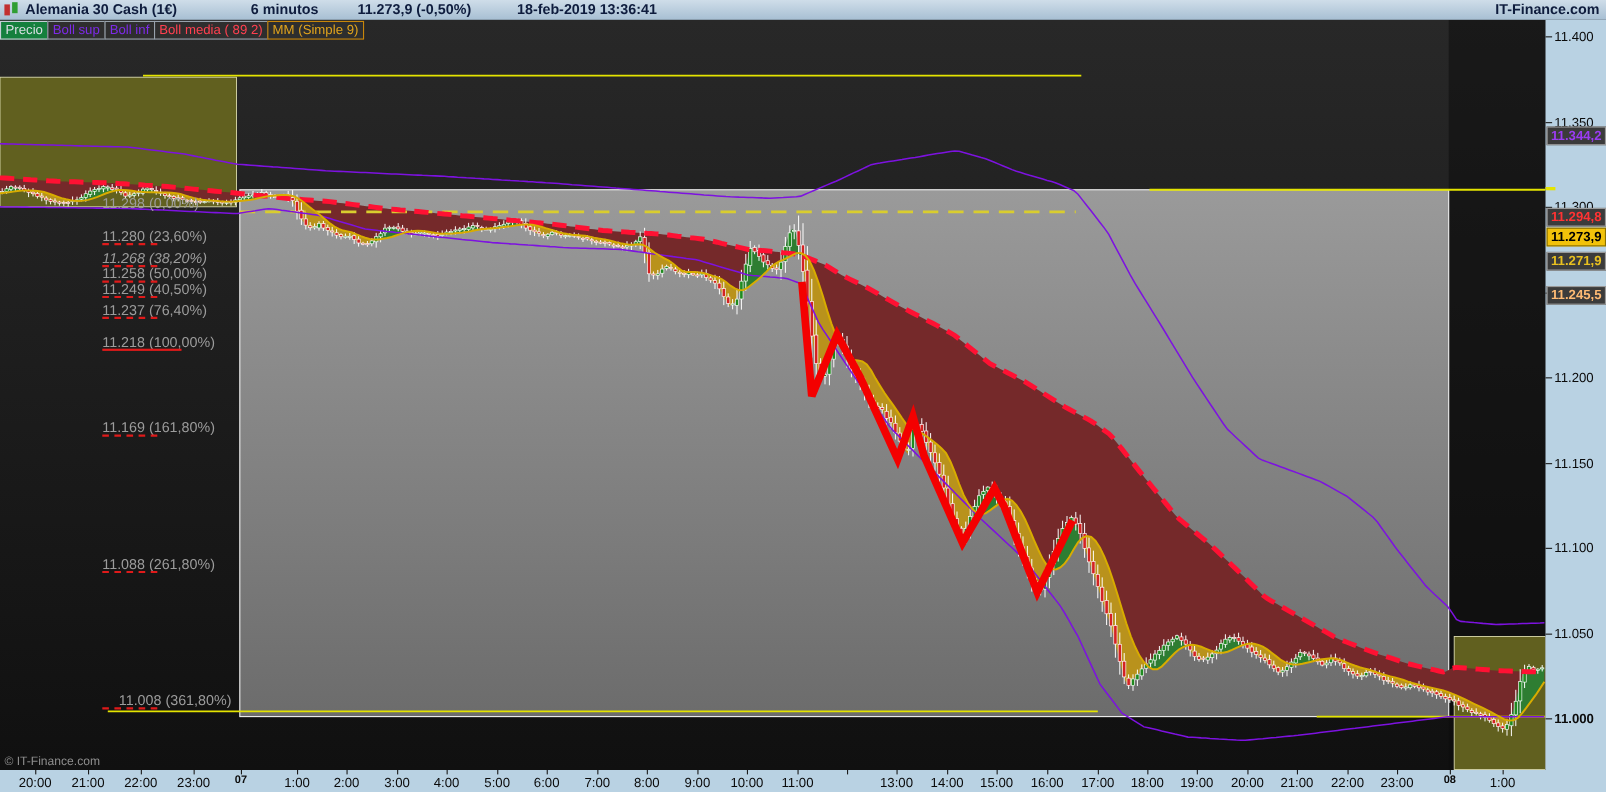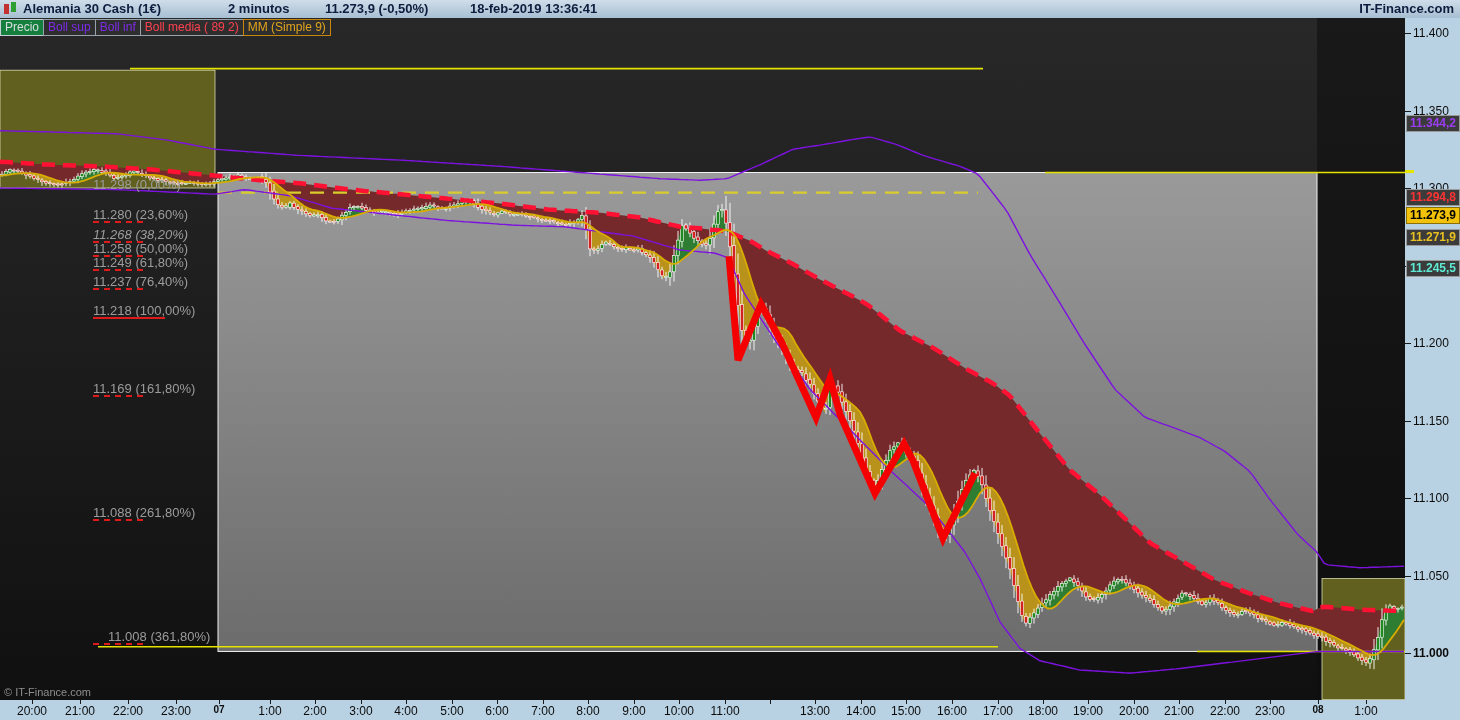--- a/index.html
+++ b/index.html
@@ -40,21 +40,21 @@
 </style>
 </head>
 <body>
 
 <div id="app">
 
   <div class="topbar">
     <span class="cndl" style="left:4px;top:4px;height:10px;background:#c23030;"></span>
     <span class="cndl" style="left:11px;top:2px;height:10px;background:#2f9e33;"></span>
     <span style="left:23px">Alemania 30 Cash (1€)</span>
-    <span style="left:228px">2 minutos</span>
+    <span style="left:228px">6 minutos</span>
     <span style="left:325px">11.273,9 (-0,50%)</span>
     <span style="left:470px">18-feb-2019 13:36:41</span>
     <span style="right:6px">IT-Finance.com</span>
   </div>
 
   <div class="legend" id="legend">
       <span class="lbtn" style="color: rgb(217, 222, 227); background: #15803d; border-color: rgb(198, 206, 214);">Precio</span>
       <span class="lbtn" style="color: rgb(125, 42, 232);">Boll sup</span>
       <span class="lbtn" style="color: rgb(125, 42, 232);">Boll inf</span>
       <span class="lbtn" style="color: rgb(255, 64, 80);">Boll media ( 89 2)</span>
@@ -836,21 +836,21 @@
         <polyline points="729,256.2 738,360.1 761,304.3 782,343.0 816,417.4 830,378.7 840,414.3 875,493.4 904,443.8 913,460.8 943,538.3 975,473.2" fill="none" stroke="#f40000" stroke-width="7" stroke-linejoin="miter"></polyline>
       </svg>
     <div class="watermark">© IT-Finance.com</div>
   <div class="fib" style="left: 93px; top: 159px;">11.298 (0,00%)</div>
       <div class="fib" style="left: 93px; top: 189px;">11.280 (23,60%)</div>
       <div class="fibline" style="left: 93px; top: 203px; width: 50px;"></div>
       <div class="fib" style="left: 93px; top: 209px; font-style: italic;">11.268 (38,20%)</div>
       <div class="fibline" style="left: 93px; top: 223px; width: 50px;"></div>
       <div class="fib" style="left: 93px; top: 223px;">11.258 (50,00%)</div>
       <div class="fibline" style="left: 93px; top: 237px; width: 50px;"></div>
-      <div class="fib" style="left: 93px; top: 237px;">11.249 (61,80%)</div>
+      <div class="fib" style="left: 93px; top: 237px;">11.249 (40,50%)</div>
       <div class="fibline" style="left: 93px; top: 251px; width: 50px;"></div>
       <div class="fib" style="left: 93px; top: 256px;">11.237 (76,40%)</div>
       <div class="fibline" style="left: 93px; top: 270px; width: 50px;"></div>
       <div class="fib" style="left: 93px; top: 285px;">11.218 (100,00%)</div>
       <div class="fibline solid" style="left: 93px; top: 299px; width: 72px;"></div>
       <div class="fib" style="left: 93px; top: 363px;">11.169 (161,80%)</div>
       <div class="fibline" style="left: 93px; top: 377px; width: 50px;"></div>
       <div class="fib" style="left: 93px; top: 487px;">11.088 (261,80%)</div>
       <div class="fibline" style="left: 93px; top: 501px; width: 50px;"></div>
       <div class="fib" style="left: 108px; top: 611px;">11.008 (361,80%)</div>
@@ -874,21 +874,21 @@
       <div class="ptick" style="top: 473px;">11.100</div>
       <div class="ptickline" style="top: 557.5px;"></div>
       <div class="ptick" style="top: 550.5px;">11.050</div>
       <div class="ptickline" style="top: 635px;"></div>
       <div class="ptick bold" style="top: 628px;">11.000</div>
       <div class="ytick" style="top: 152px;"></div>
       <div class="badge" style="top: 97px; color: rgb(155, 60, 242);">11.344,2</div>
       <div class="badge" style="top: 171px; color: rgb(255, 51, 51);">11.294,8</div>
       <div class="badge" style="top: 189px; color: rgb(0, 0, 0); background: rgb(242, 194, 10); border-color: rgb(138, 112, 0);">11.273,9</div>
       <div class="badge" style="top: 211px; color: rgb(232, 192, 32);">11.271,9</div>
-      <div class="badge" style="top: 242px; color: #5eead4;">11.245,5</div>
+      <div class="badge" style="top: 242px; color: #fdba74;">11.245,5</div>
     </div>
   <div class="taxis" id="taxis">
       <div class="ttickline" style="left: 32px;"></div>
       <div class="ttick" style="left: 32px;">20:00</div>
       <div class="ttickline" style="left: 80px;"></div>
       <div class="ttick" style="left: 80px;">21:00</div>
       <div class="ttickline" style="left: 128px;"></div>
       <div class="ttick" style="left: 128px;">22:00</div>
       <div class="ttickline" style="left: 176px;"></div>
       <div class="ttick" style="left: 176px;">23:00</div>

